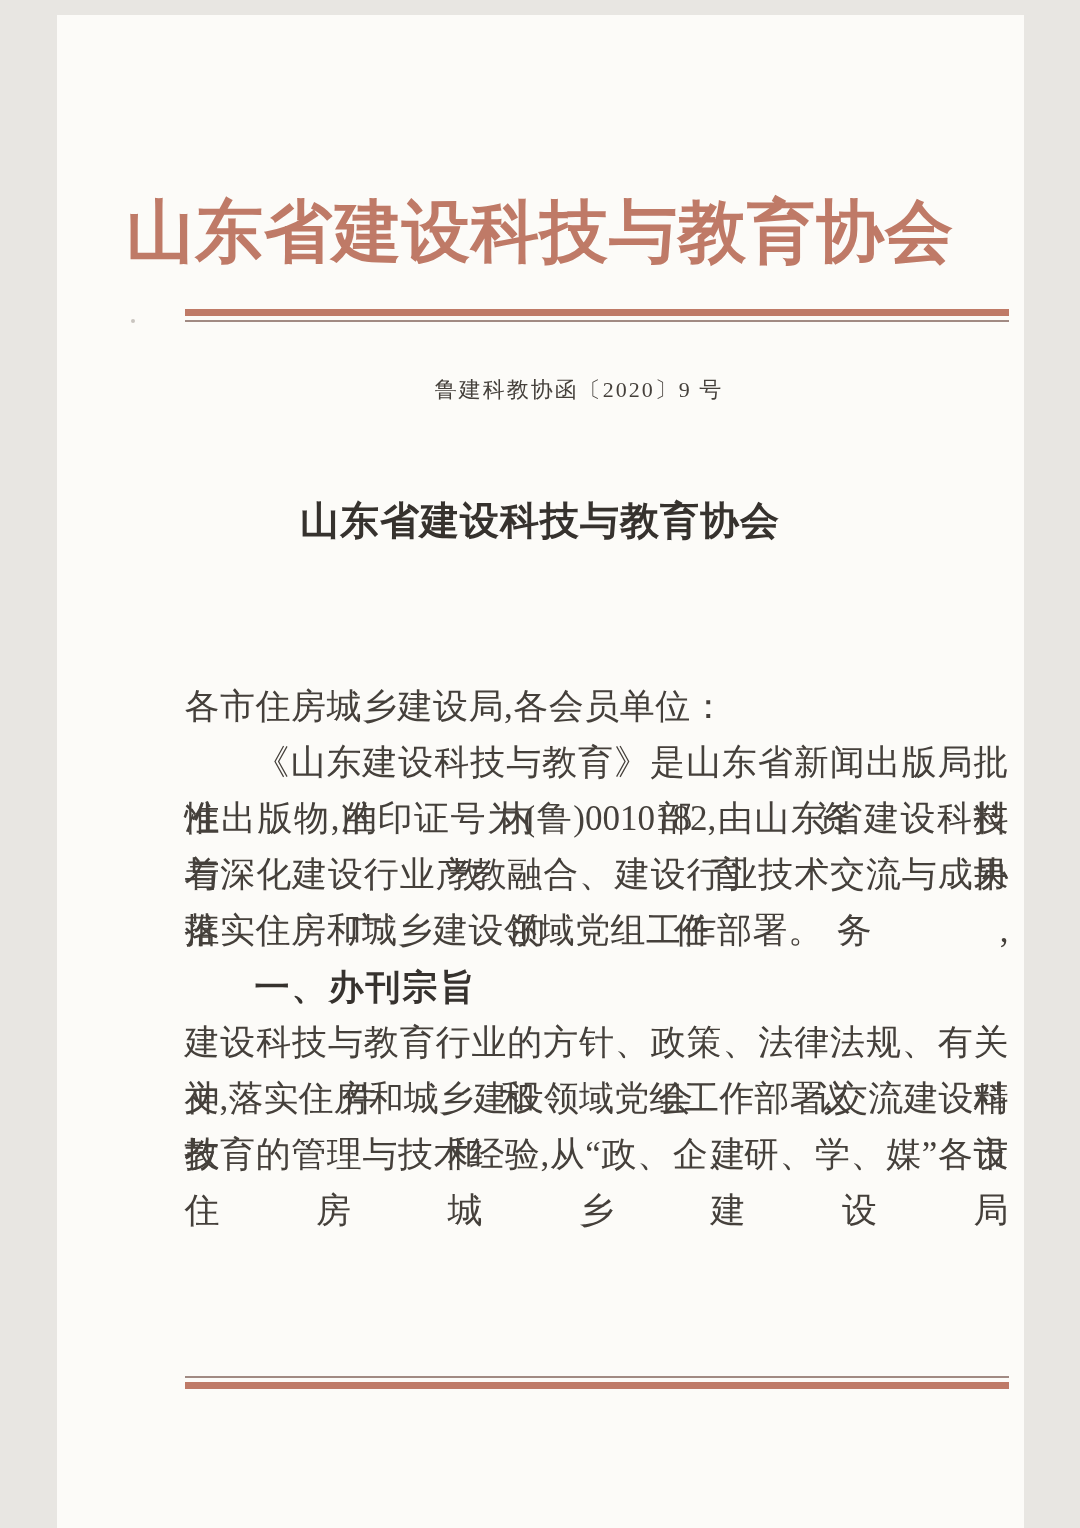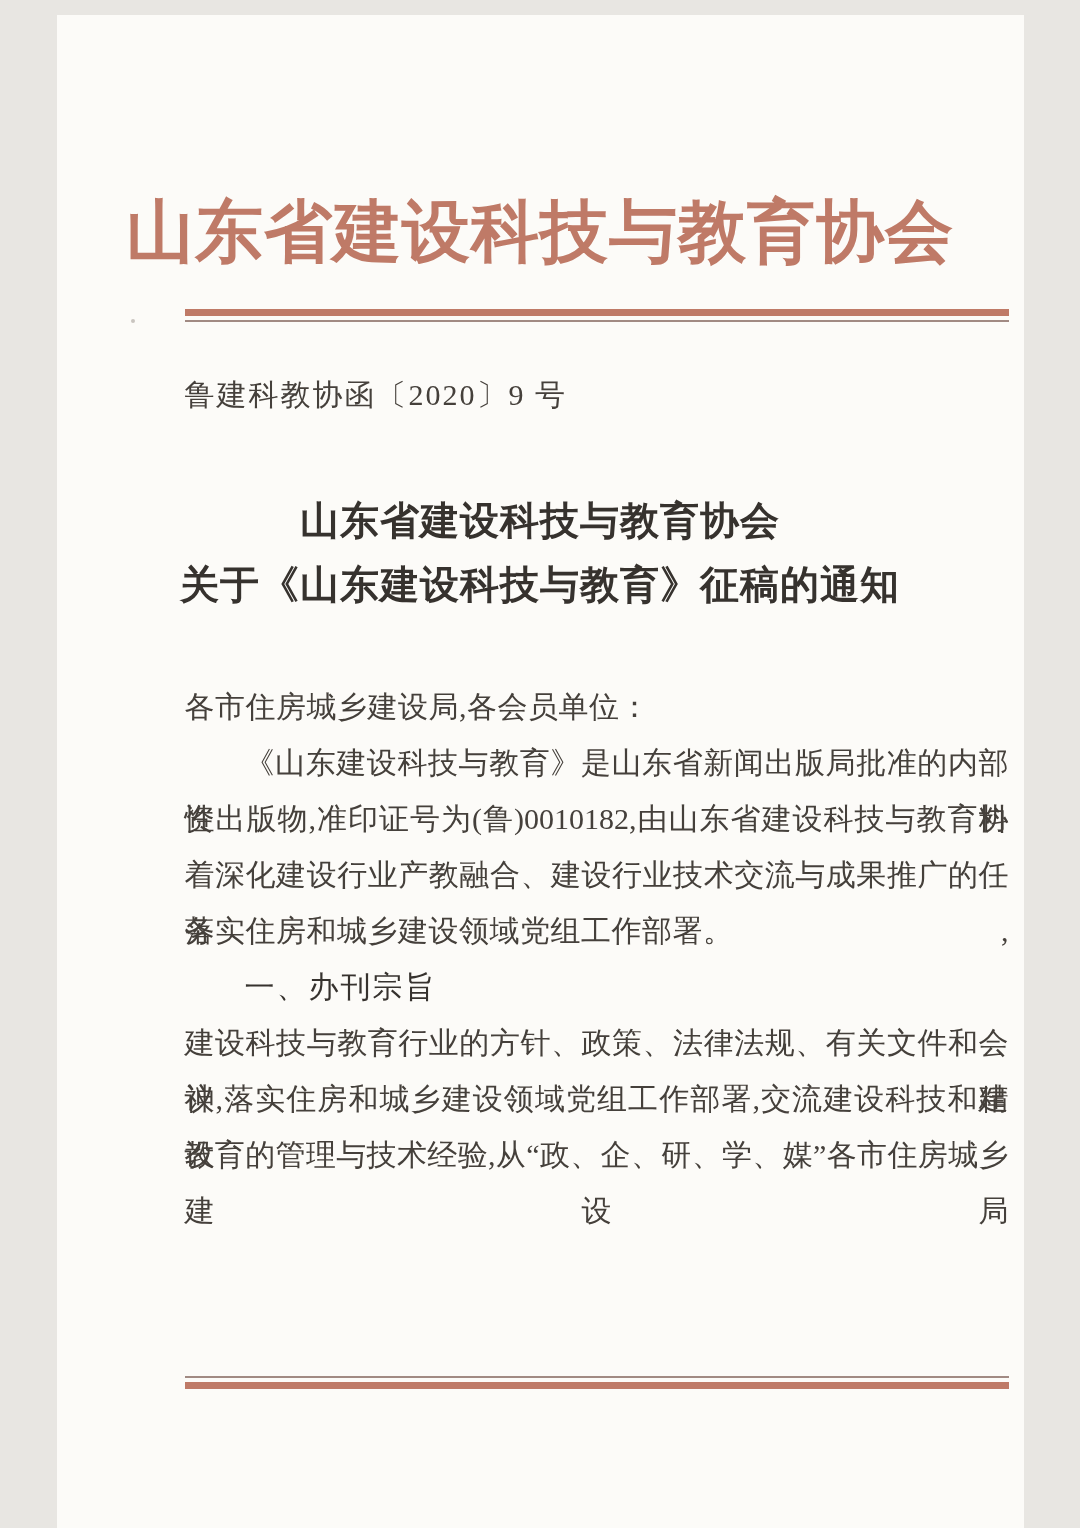--- a/index.html
+++ b/index.html
@@ -39,22 +39,22 @@
   #header-rule-thick { top: 294px; }
   #header-rule-thin  { top: 305px; }
   #footer-rule-thin  { top: 1361px; }
   #footer-rule-thick { top: 1367px; }
   
   .doc-number {
     position: absolute;
     top: 360px;
     left: 128px;
     width: 789px;
-    text-align: left;
-    font-size: 30px;
+    text-align: center;
+    font-size: 22px;
     letter-spacing: 2px;
     color: var(--text, #45403b);
     white-space: nowrap;
   }
   
   .notice-title {
     position: absolute;
     left: 0;
     width: 100%;
     text-align: center;
@@ -65,38 +65,38 @@
     white-space: nowrap;
   }
   #notice-title-line1 { top: 479px; }
   #notice-title-line2 { top: 543px; }
   
   .body-text {
     position: absolute;
     top: 664px;
     left: 128px;
     width: 824px;
-    font-size: 30px;
+    font-size: 35px;
     color: var(--text, #45403b);
   }
   .body-line {
     height: 56px;
     line-height: 56px;
     white-space: nowrap;
     letter-spacing: 0.5px;
   }
   .body-line.indent { text-indent: 2em; }
   .body-line.j {
     white-space: normal;
     text-align: justify;
     text-align-last: justify;
     letter-spacing: 0;
   }
   .body-line.heading {
-    font-weight: 400;
+    font-weight: 700;
     font-family: "Liberation Sans", "DejaVu Sans", sans-serif;
     color: var(--title_text, #36322e);
     letter-spacing: 2px;
   }
   
   .scan-dot {
     position: absolute;
     top: 304px;
     left: 74px;
     width: 4px;
@@ -113,21 +113,20 @@
   <div class="letterhead">山东省建设科技与教育协会</div>
 
   <div class="scan-dot"></div>
 
   <div id="header-rule-thick" class="rule rule-thick"></div>
   <div id="header-rule-thin" class="rule rule-thin"></div>
 
   <div class="doc-number">鲁建科教协函〔2020〕9 号</div>
 
   <div id="notice-title-line1" class="notice-title">山东省建设科技与教育协会</div>
-  <div id="notice-title-line2" class="notice-title">关于《山东建设科技与教育》征稿的通知</div>
 
   <div class="body-text">
     <div class="body-line">各市住房城乡建设局,各会员单位：</div>
     <div class="body-line indent j">《山东建设科技与教育》是山东省新闻出版局批准的内部资料</div>
     <div class="body-line j">性出版物,准印证号为(鲁)0010182,由山东省建设科技与教育协</div>
     <div class="body-line j">着深化建设行业产教融合、建设行业技术交流与成果推广的任务,</div>
     <div class="body-line">落实住房和城乡建设领域党组工作部署。</div>
     <div class="body-line indent heading">一、办刊宗旨</div>
     <div class="body-line j">建设科技与教育行业的方针、政策、法律法规、有关文件和会议精</div>
     <div class="body-line j">神,落实住房和城乡建设领域党组工作部署,交流建设科技和建设</div>

